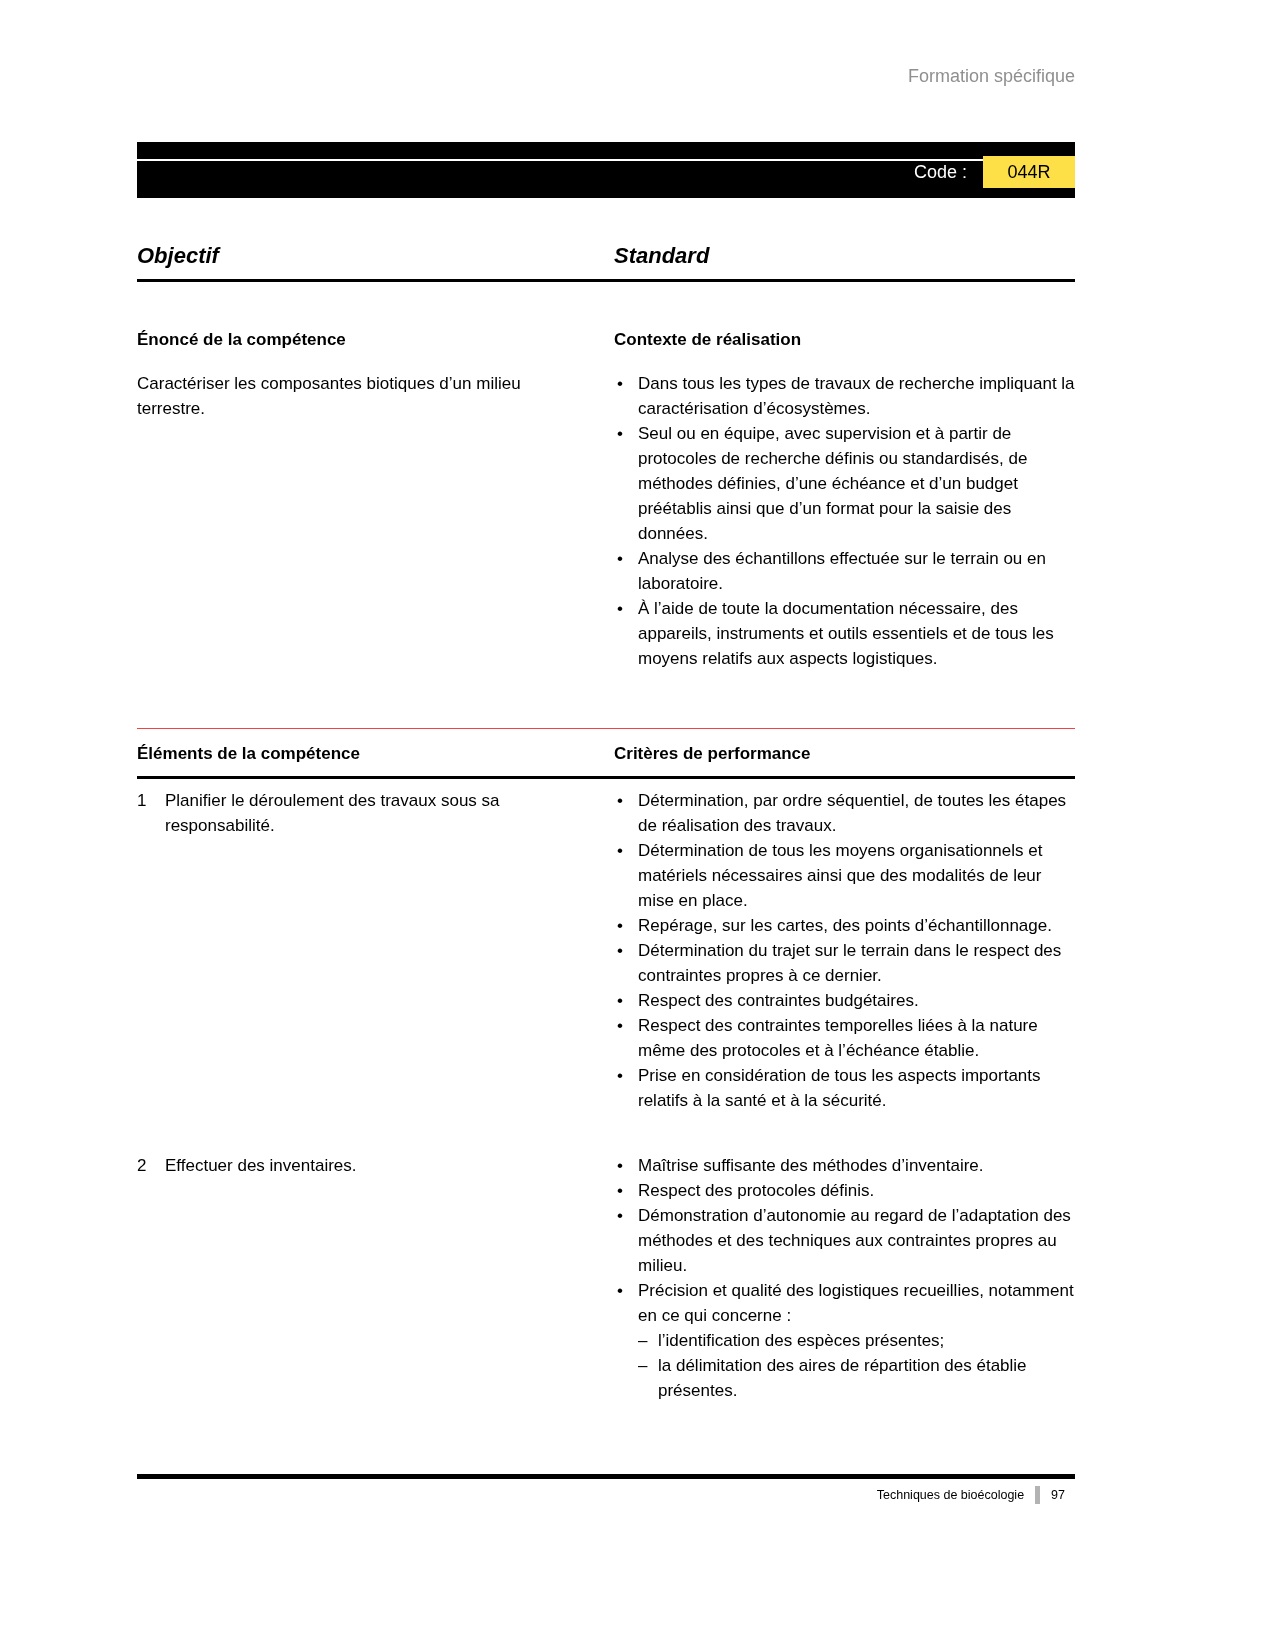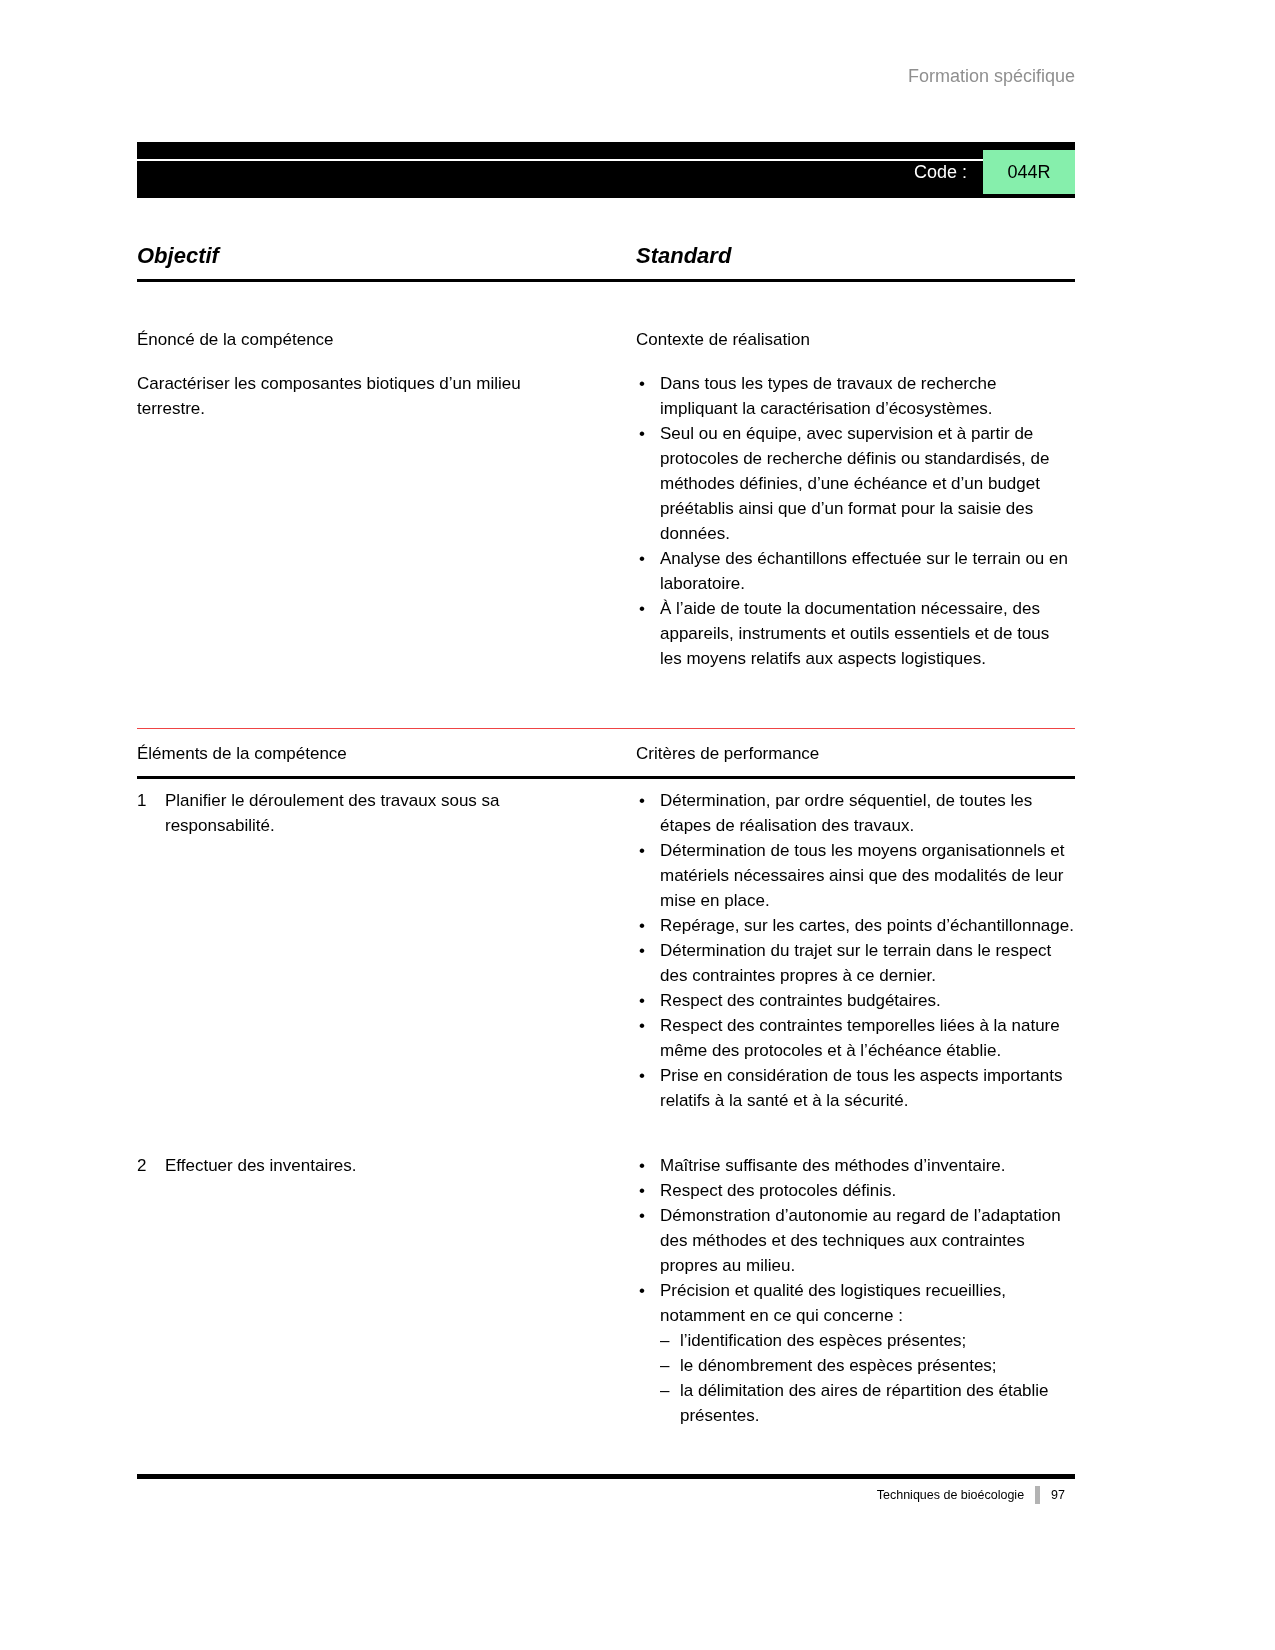--- a/index.html
+++ b/index.html
@@ -20,34 +20,34 @@
     position: absolute; top: 142px; left: 137px; width: 938px; height: 56px;
     background: #000;
   }
   .code-bar-line { position: absolute; top: 17px; left: 0; right: 0; height: 2px; background: #fff; }
   .code-bar-right {
     position: absolute; right: 0; top: 14px; height: 32px;
     display: flex; align-items: center;
   }
   .code-label { color: #fff; font-size: 18px; margin-right: 16px; }
   .code-value {
-    background: #86efac; color: #000; width: 92px; height: 44px;
+    background: #fde047; color: #000; width: 92px; height: 32px;
     display: flex; align-items: center; justify-content: center; font-size: 18px;
   }
 
   .content { position: absolute; top: 198px; left: 137px; width: 938px; font-size: 17px; line-height: 25px; }
 
-  .grid { display: grid; grid-template-columns: 445px 1fr; column-gap: 54px; }
+  .grid { display: grid; grid-template-columns: 445px 1fr; column-gap: 32px; }
 
   .col-heads {
     margin-top: 45px; padding-bottom: 11px; border-bottom: 3px solid #000;
   }
   .col-head { font-size: 22px; font-weight: bold; font-style: italic; }
 
-  h3.sec-head { font-size: 17px; font-weight: normal; line-height: 25px; }
+  h3.sec-head { font-size: 17px; font-weight: bold; line-height: 25px; }
 
   .section-1 { margin-top: 45px; }
   .cell-left p { margin-top: 19px; }
 
   ul.bullets { margin-top: 19px; list-style: none; }
   ul.bullets > li { position: relative; padding-left: 24px; }
   ul.bullets > li::before { content: "\2022"; position: absolute; left: 3px; }
 
   .col-heads2 {
     margin-top: 57px; border-top: 1px solid #ef4444; border-bottom: 3px solid #000;
@@ -145,21 +145,20 @@
       </div>
       <div class="cell-right">
         <ul class="bullets">
           <li>Maîtrise suffisante des méthodes d’inventaire.</li>
           <li>Respect des protocoles définis.</li>
           <li>Démonstration d’autonomie au regard de l’adaptation des méthodes et des techniques aux contraintes propres au milieu.</li>
           <li>
             <span>Précision et qualité des logistiques recueillies, notamment en ce qui concerne :</span>
             <ul class="subbullets">
               <li>l’identification des espèces présentes;</li>
-              <li>le dénombrement des espèces présentes;</li>
               <li>la délimitation des aires de répartition des établie présentes.</li>
             </ul>
           </li>
         </ul>
       </div>
     </div>
 
   </div>
 
   <div class="footer-rule"></div>

